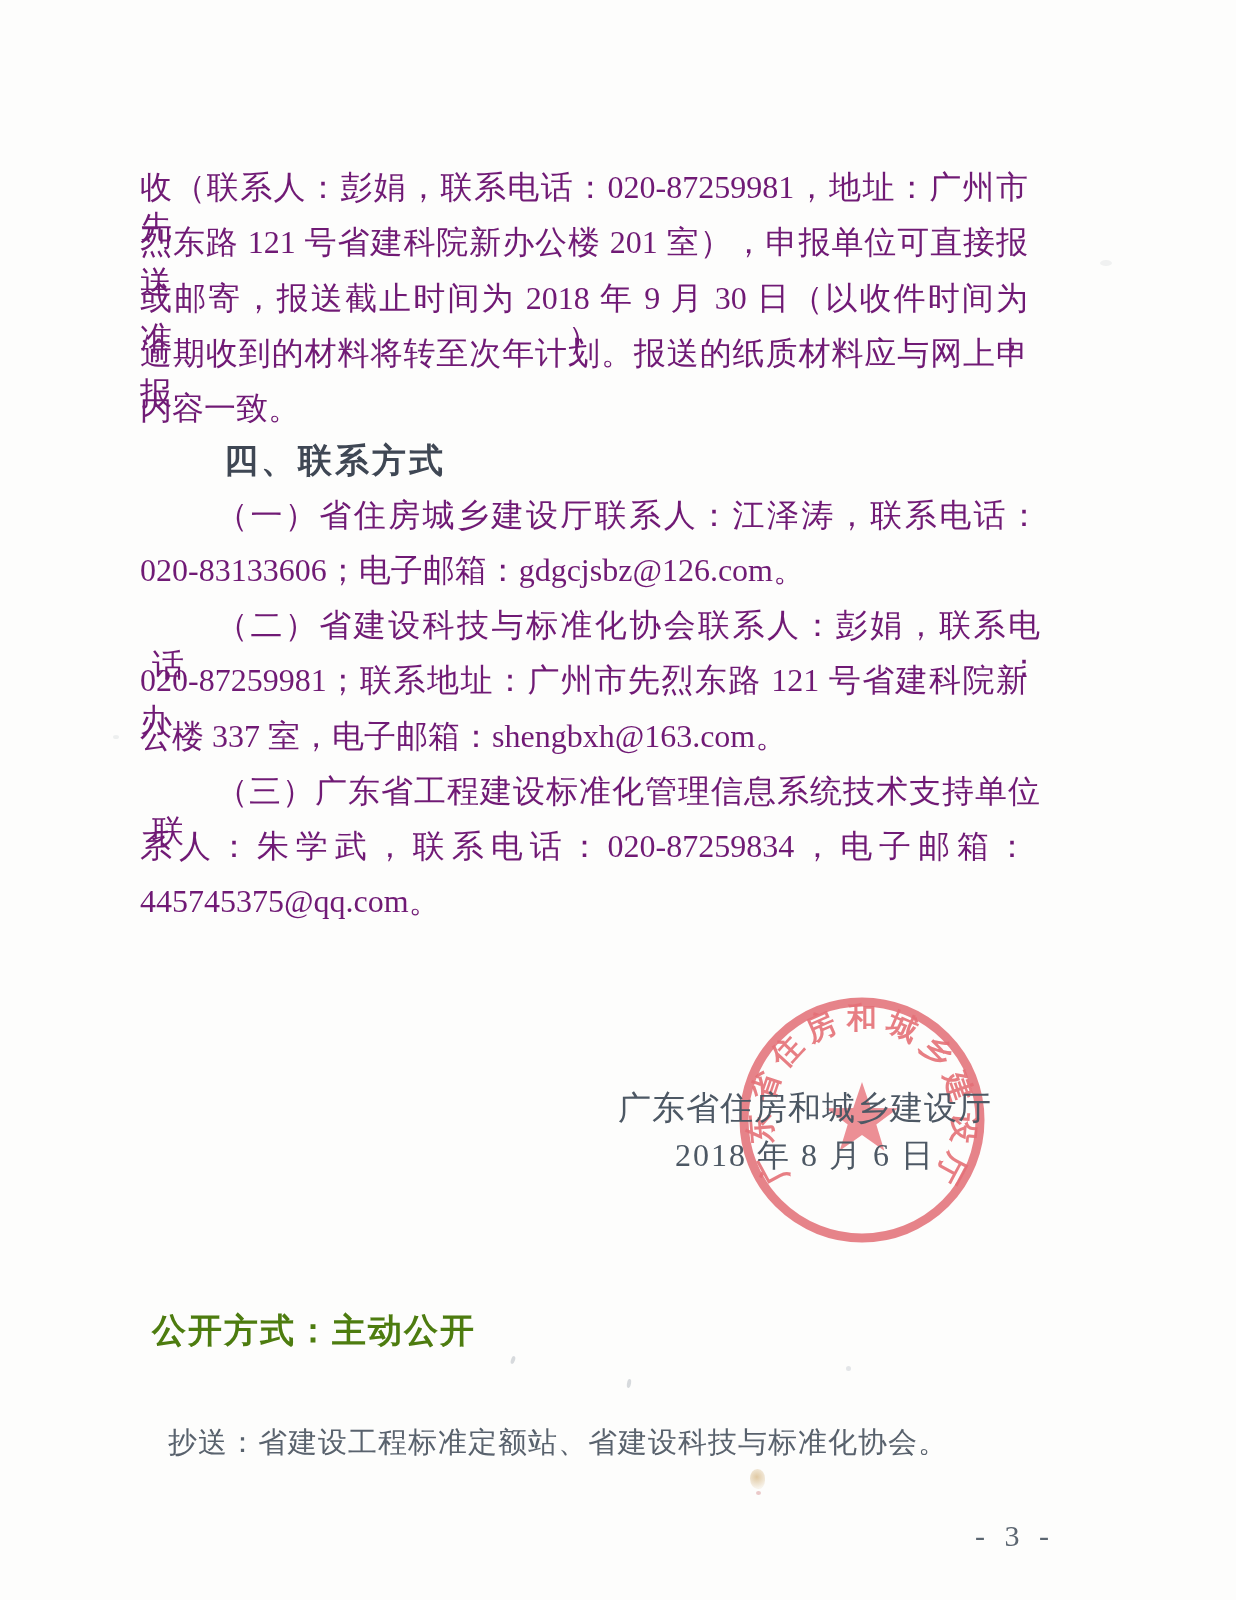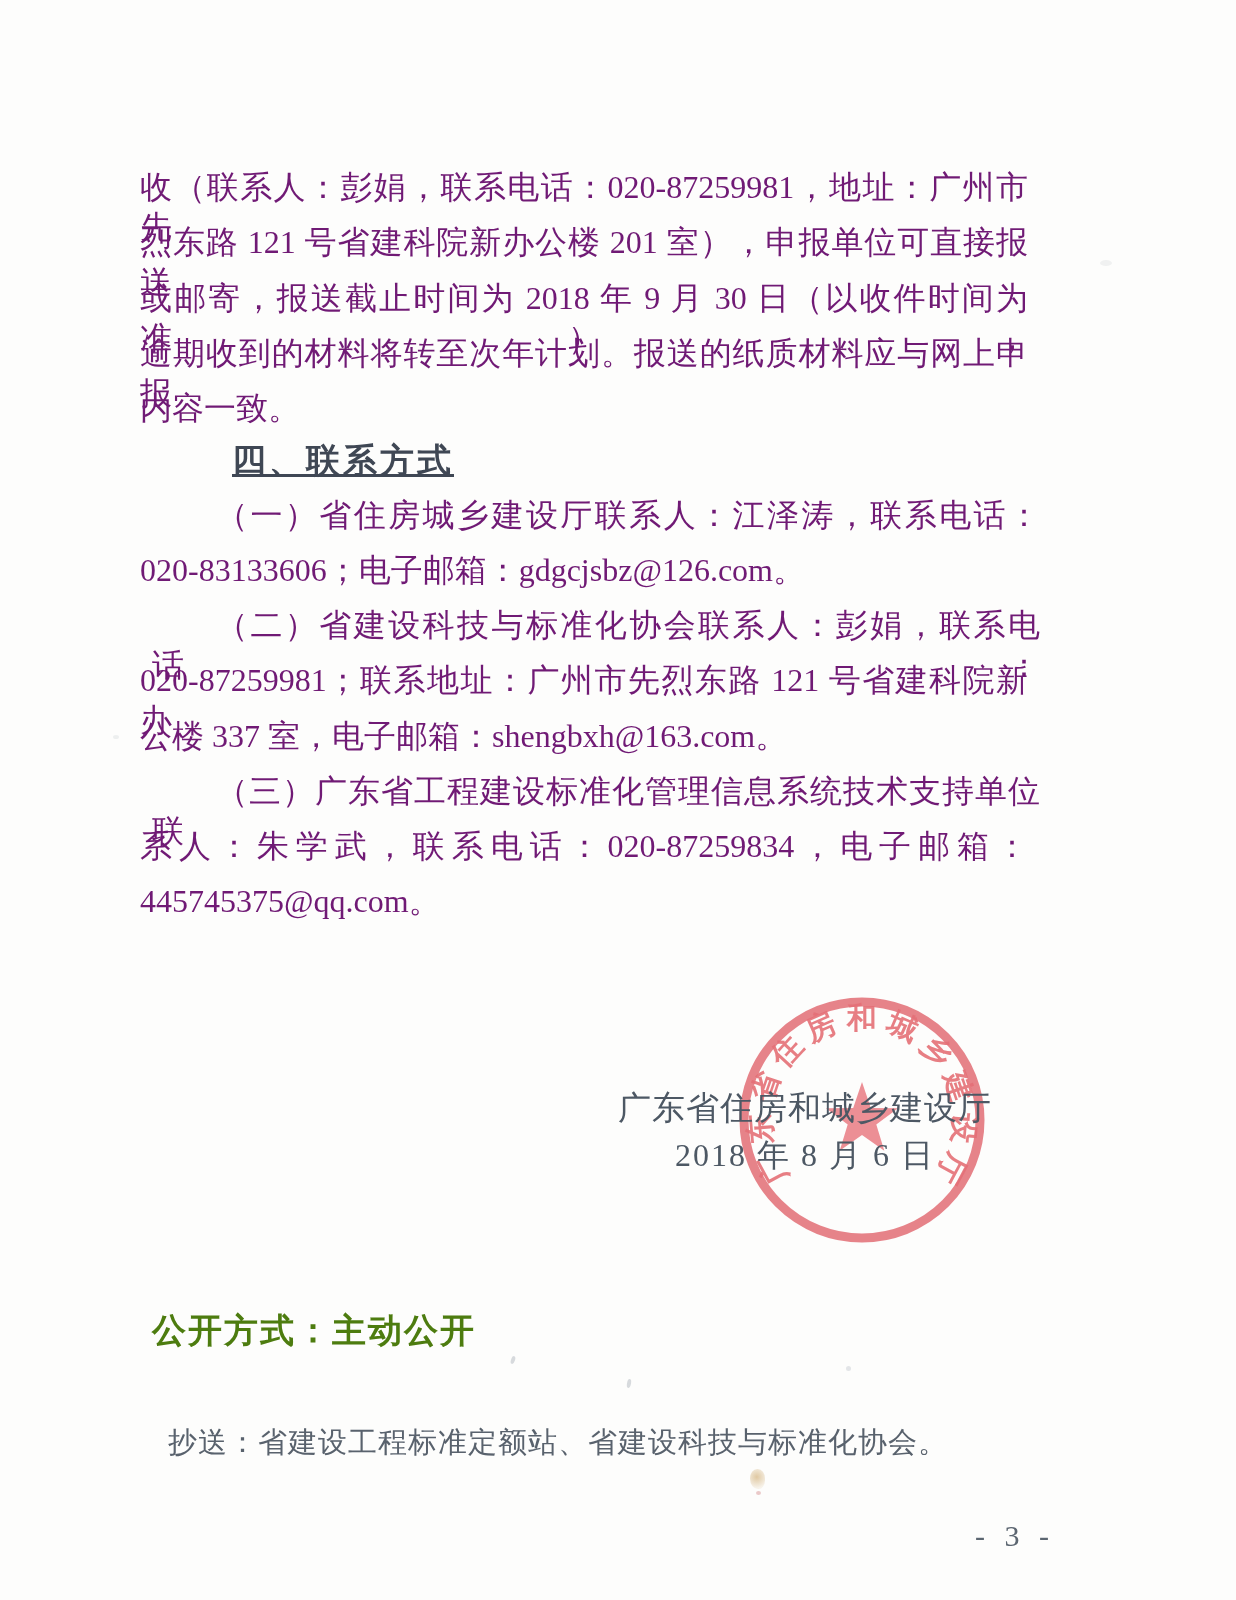--- a/index.html
+++ b/index.html
@@ -23,25 +23,24 @@
     text-align-last: justify;
     white-space: normal;
   }
   .line.left {
     text-align: center;
     text-align-last: left;
   }
   .line.ind { text-indent: 64px; margin-left: 12px; }
   .heading {
     position: absolute;
-    left: 232px;
+    left: 224px;
     font: bold 34px/40px "Liberation Sans", sans-serif;
     color: #3f4754;
     letter-spacing: 3px;
-    text-decoration: underline;
   }
   .sig-block {
     position: absolute;
     left: 600px;
     top: 1088px;
     width: 410px;
     text-align: center;
     color: #4d5864;
   }
   .sig-agency {

